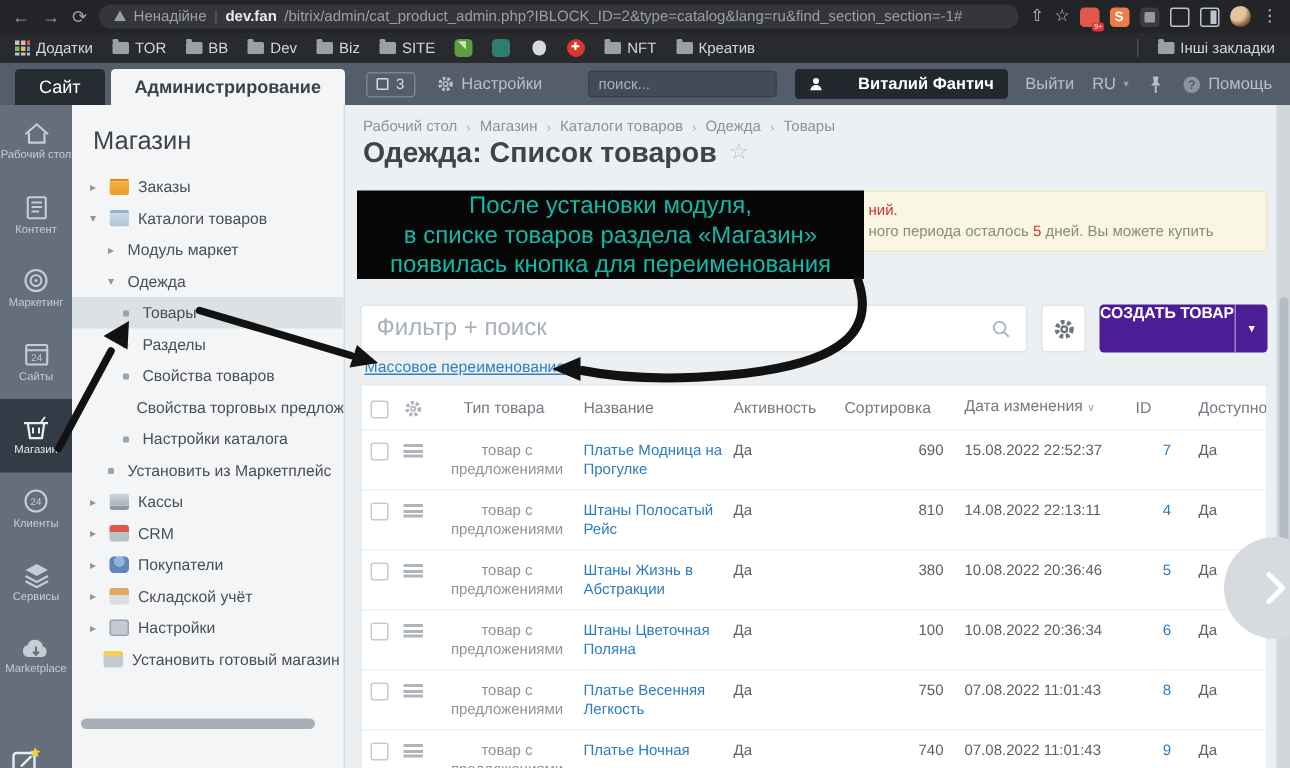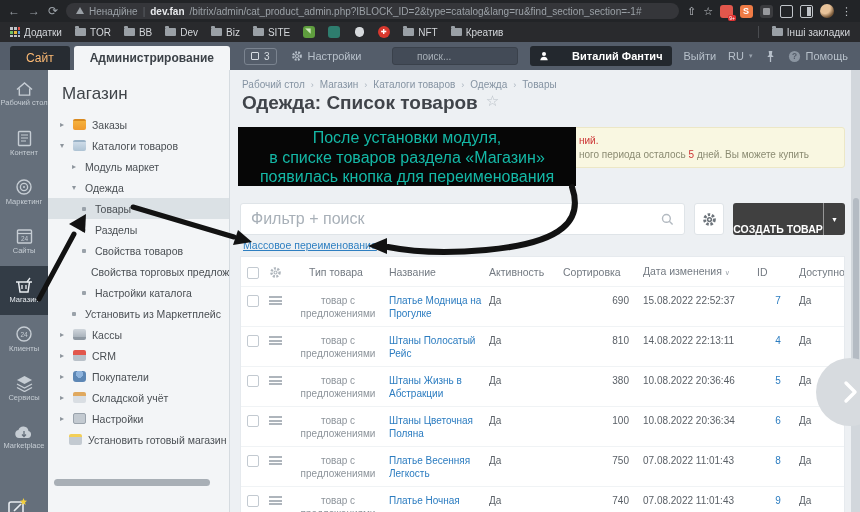--- a/index.html
+++ b/index.html
@@ -51,28 +51,28 @@
   .bm-app.a3 { background:transparent; }
   .bm-app.a3::after { content:"";display:block;width:9px;height:10px;margin:1px auto;background:#d7dadd;border-radius:45% 45% 48% 48%; }
   .bm-app.a4 { background:#d8382e; border-radius:50%; }
   .bm-app.a4::after { content:"✚"; color:#fff; font-size:7px; position:relative; left:2.5px; top:-1.5px; }
   .bm-spacer { flex:1; }
   .bm-div { width:1px; height:12px; background:#4a4c50; }
 
   
   .adminbar { position:absolute; left:0; top:42px; width:860px; height:28px; background:#545d6a; display:flex; align-items:flex-end; }
   .tab { height:24px; display:flex; align-items:center; padding:0 16px; border-radius:3px 3px 0 0; font-size:12px; }
-  .tab-site { background:#272c32; color:#fdba74; margin-left:10px; }
+  .tab-site { background:#272c32; color:#ffffff; margin-left:10px; }
   .tab-admin { background:#f3f5f7; color:#3c4248; font-weight:bold; margin-left:4px; }
   .ab-mid { display:flex; align-items:center; height:28px; gap:14px; margin-left:14px; }
   .counter-btn { display:flex; align-items:center; gap:5px; border:1px solid #7b8490; border-radius:3px; height:17px; padding:0 6px; color:#d6dce2; font-size:10px; }
   .counter-ic { width:8px; height:8px; border:1.5px solid #d6dce2; border-radius:1px; }
   .ab-link { display:flex; align-items:center; gap:5px; color:#b7c0ca; font-size:11px; }
   .ab-right { margin-left:auto; display:flex; align-items:center; gap:12px; height:28px; padding-right:12px; }
-  .ab-search { width:126px; height:18px; background:#434b57; border:1px solid #3a414b; border-radius:3px; display:flex; align-items:center; padding:0 24px; }
+  .ab-search { width:126px; height:18px; background:#434b57; border:1px solid #3a414b; border-radius:3px; display:flex; align-items:center; padding:0 6px; }
   .ab-search input { flex:1; background:transparent; border:none; outline:none; color:#a7b0ba; font-size:10px; font-family:"Liberation Sans",sans-serif; }
   .user-pill { background:#23282e; border-radius:3px; height:20px; display:flex; align-items:center; gap:23px; padding:0 9px; color:#fff; font-size:11px; font-weight:bold; }
   .caret { font-size:7px; color:#98a1ac; }
 
   
   .rail { position:absolute; left:0; top:70px; width:48px; height:442px; background:#656f7b; }
   .rail-item { height:49px; display:flex; flex-direction:column; align-items:center; justify-content:center; gap:2px; color:#c6cdd4; font-size:7.5px; text-align:center; line-height:1.15; }
   .rail-item.active { background:#333c46; color:#e8ecf0; }
   .rail svg { display:block; }
   .rail-cut { position:absolute; left:6px; bottom:-8px; }
@@ -107,21 +107,21 @@
   .notice-text { position:absolute; left:338px; top:6px; font-size:10px; color:#8b8b72; line-height:14px; }
   .notice-red { color:#cc3333; }
 
   .callout { position:absolute; left:8px; top:57px; width:338px; height:59px; background:#060606; color:#14b8a6; font-size:16px; line-height:19.5px; text-align:center; padding-top:1px; }
 
   .filter-row { position:absolute; left:10px; top:133px; width:605px; height:32px; display:flex; align-items:center; gap:9px; }
   .filter-box { flex:1; height:32px; background:#fff; border:1px solid #dfe4e8; border-radius:3px; display:flex; align-items:center; padding:0 10px; }
   .filter-box input { flex:1; border:none; outline:none; font-size:16px; color:#555; font-family:"Liberation Sans",sans-serif; }
   .filter-box input::placeholder, .ab-search input::placeholder { color:#a8b0b8; opacity:1; }
   .gear-btn { width:30px; height:32px; background:#fff; border:1px solid #dfe4e8; border-radius:3px; display:flex; align-items:center; justify-content:center; }
-  .create-btn { width:112px; height:32px; background:#404040; border-radius:3px; display:flex; align-items:flex-end; color:#fff; font-size:10.5px; font-weight:bold; }
+  .create-btn { width:112px; height:32px; background:#4c1d95; border-radius:3px; display:flex; align-items:flex-start; color:#fff; font-size:10.5px; font-weight:bold; }
   .create-label { flex:1; text-align:center; }
   .create-split { width:22px; height:32px; border-left:1px solid rgba(255,255,255,.45); display:flex; align-items:center; justify-content:center; font-size:7px; }
 
   .rename-link { position:absolute; left:13px; top:169px; font-size:10.5px; color:#2e7fc1; text-decoration:underline; }
 
   
   .card { position:absolute; left:10px; top:186px; width:605px; height:256px; background:#fff; border:1px solid #e6eaee; border-bottom:none; overflow:hidden; }
   .trow { display:grid; grid-template-columns:22px 26px 94px 100px 74px 80px 114px 42px 48px; align-items:start; border-bottom:1px solid #f0f3f5; padding:7px 0 6px 6px; font-size:10px; color:#5a6067; line-height:13px; }
   .trow.head { align-items:center; color:#737a82; font-size:10.5px; padding:8px 0 7px 6px; }
   .cb { width:12px; height:12px; border:1px solid #c3cad1; border-radius:2px; background:#fff; margin-top:1px; }

